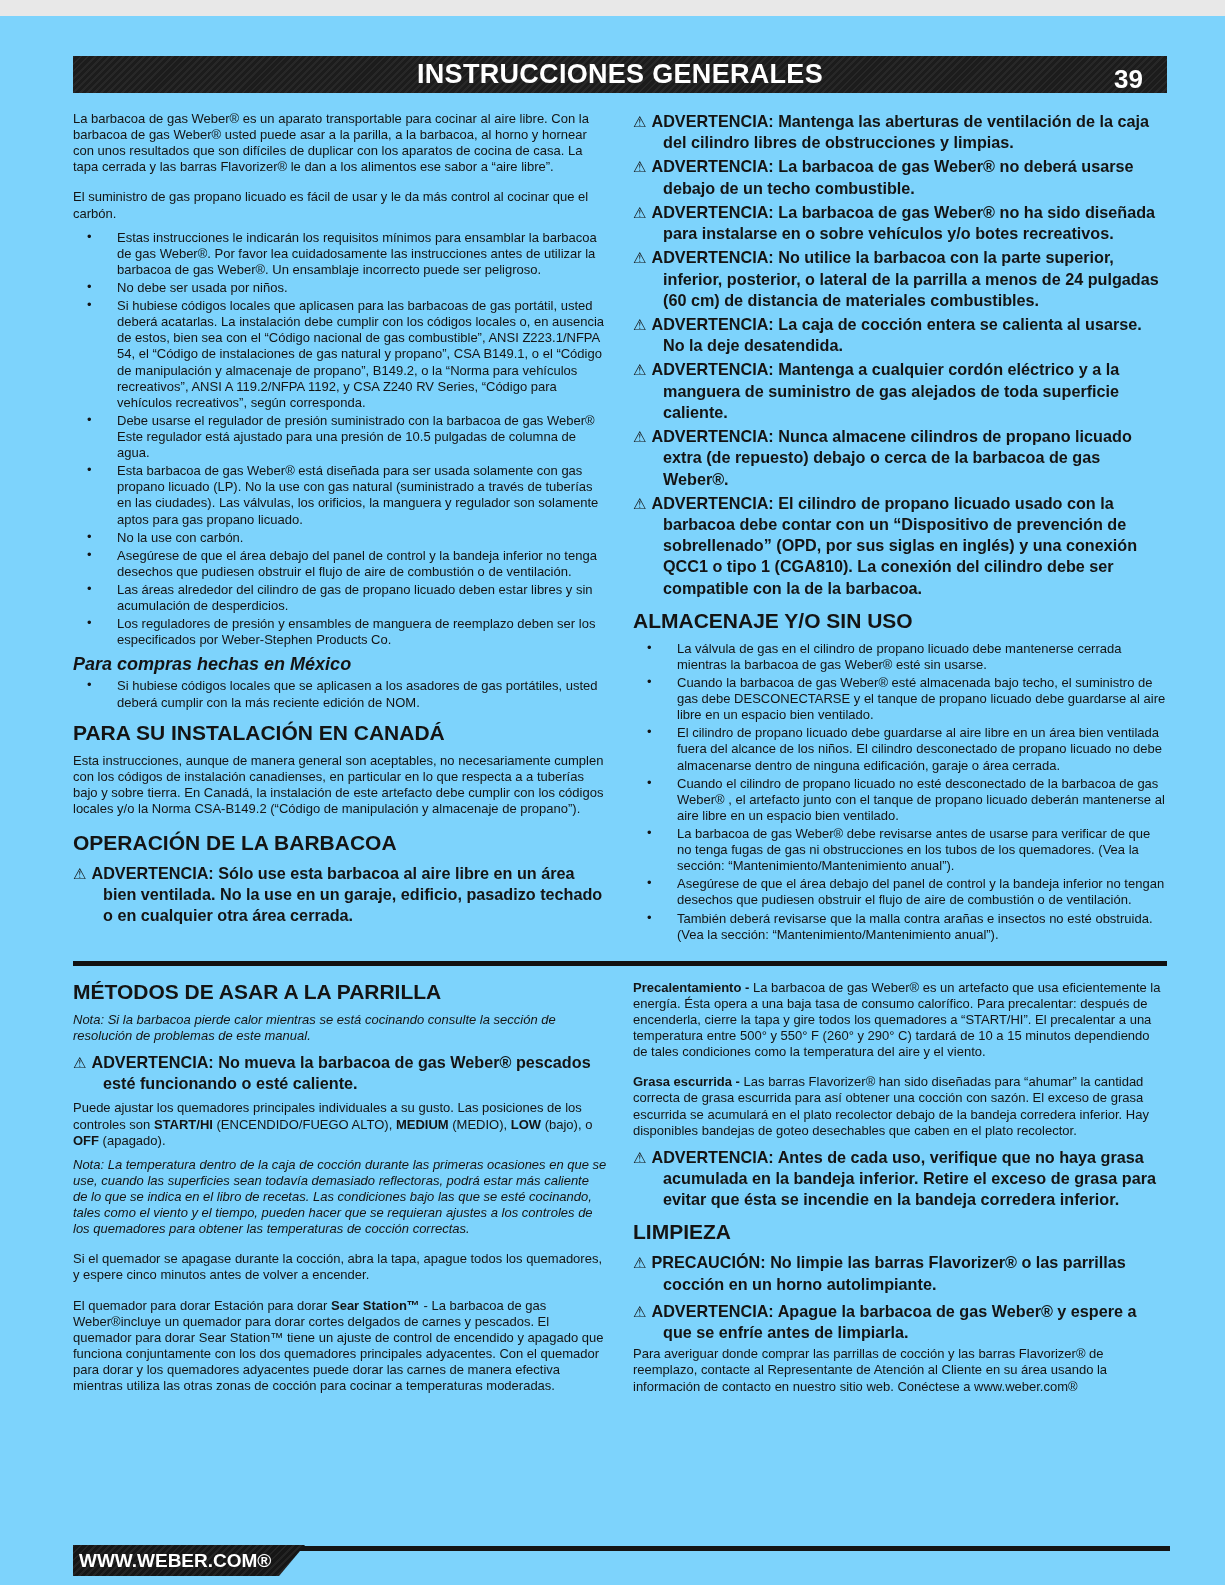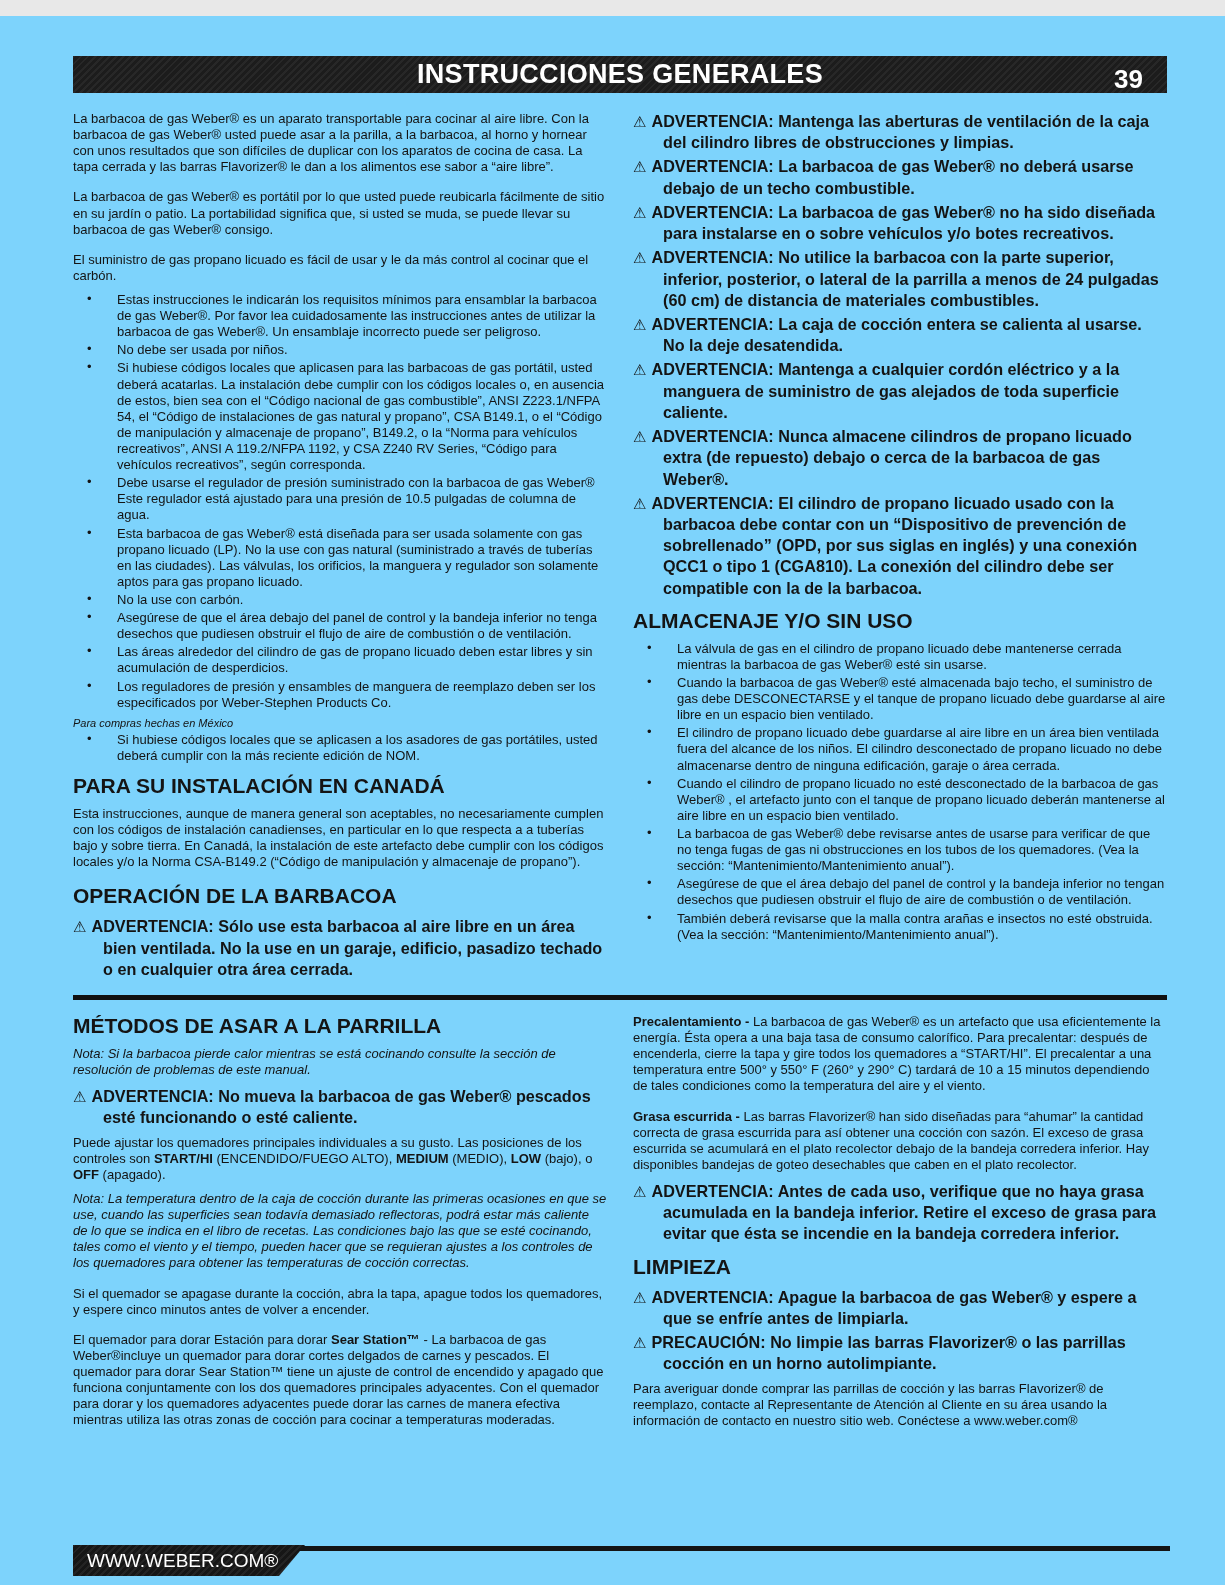--- a/index.html
+++ b/index.html
@@ -31,63 +31,62 @@
   .italic { font-style:italic; }
   .boldp { font-weight:normal; }
 
   ul.dots { margin:0 0 6px; padding:0; list-style:none; font-size:13px; line-height:1.24; }
   ul.dots li { position:relative; padding-left:44px; margin:0 0 2px; }
   ul.dots li::before { content:"•"; position:absolute; left:14px; top:-1px; }
   .prewrap { white-space:pre-line; }
 
   h2.sect { font-size:21px; font-weight:bold; margin:10px 0 8px; letter-spacing:0; }
   h2.first { margin-top:0; }
-  .subhead-italic { font-weight:normal; font-style:italic; font-size:11px; margin:4px 0 3px; }
+  .subhead-italic { font-weight:bold; font-style:italic; font-size:18px; margin:4px 0 3px; }
 
   .warn {
     font-weight:bold; font-size:16.2px; line-height:1.31;
     padding-left:30px; text-indent:-30px; margin:0 0 3px;
   }
   .warn-sm { margin-bottom:6px; }
   .warn .wicon { font-weight:normal; font-size:15px; margin-right:5px; }
 
   .lead-bold { font-weight:bold; }
 
   .divider { height:5px; background:#111; margin:12px 0 14px; }
 
   
   .footer { position:absolute; left:73px; right:55px; bottom:22px; height:34px; }
   .footer-line { position:absolute; top:1px; left:190px; right:0; height:5px; background:#141414; }
   .footer-band {
     position:absolute; top:0; left:0; width:232px; height:31px;
     background-color:#161616;
     background-image:repeating-linear-gradient(135deg, rgba(255,255,255,0.06) 0 2px, rgba(0,0,0,0) 2px 5px);
-    color:#fff; font-weight:normal; font-size:19px; line-height:31px;
-    padding-left:14px; box-sizing:border-box;
+    color:#fff; font-weight:bold; font-size:19px; line-height:31px;
+    padding-left:6px; box-sizing:border-box;
     clip-path:polygon(0 0, 100% 0, calc(100% - 26px) 100%, 0 100%);
   }
   .bottom-rule { position:absolute; left:0; right:0; bottom:2px; height:6px; background:#000; }
 </style>
 </head>
 <body>
 
 <div class="page">
 
   <div class="band">
     <div class="band-title">INSTRUCCIONES GENERALES</div>
     <div class="band-page">39</div>
   </div>
 
   <div class="main">
 
     <div class="cols">
 
       <div class="col">
         <p class="body">La barbacoa de gas Weber® es un aparato transportable para cocinar al aire libre. Con la barbacoa de gas Weber® usted puede asar a la parilla, a la barbacoa, al horno y hornear con unos resultados que son difíciles de duplicar con los aparatos de cocina de casa. La tapa cerrada y las barras Flavorizer® le dan a los alimentos ese sabor a “aire libre”.</p>
-        <p class="body">La barbacoa de gas Weber® es portátil por lo que usted puede reubicarla fácilmente de sitio en su jardín o patio. La portabilidad significa que, si usted se muda, se puede llevar su barbacoa de gas Weber® consigo.</p>
         <p class="body tight">El suministro de gas propano licuado es fácil de usar y le da más control al cocinar que el carbón.</p>
 
         <ul class="dots">
           <li>Estas instrucciones le indicarán los requisitos mínimos para ensamblar la barbacoa de gas Weber®. Por favor lea cuidadosamente las instrucciones antes de utilizar la barbacoa de gas Weber®. Un ensamblaje incorrecto puede ser peligroso.</li>
           <li>No debe ser usada por niños.</li>
           <li>Si hubiese códigos locales que aplicasen para las barbacoas de gas portátil, usted deberá acatarlas. La instalación debe cumplir con los códigos locales o, en ausencia de estos, bien sea con el “Código nacional de gas combustible”, ANSI Z223.1/NFPA 54, el “Código de instalaciones de gas natural y propano”, CSA B149.1, o el “Código de manipulación y almacenaje de propano”, B149.2, o la “Norma para vehículos recreativos”, ANSI A 119.2/NFPA 1192, y CSA Z240 RV Series, “Código para vehículos recreativos”, según corresponda.</li>
           <li>Debe usarse el regulador de presión suministrado con la barbacoa de gas Weber® Este regulador está ajustado para una presión de 10.5 pulgadas de columna de agua.</li>
           <li>Esta barbacoa de gas Weber® está diseñada para ser usada solamente con gas propano licuado (LP). No la use con gas natural (suministrado a través de tuberías en las ciudades). Las válvulas, los orificios, la manguera y regulador son solamente aptos para gas propano licuado.</li>
           <li>No la use con carbón.</li>
           <li>Asegúrese de que el área debajo del panel de control y la bandeja inferior no tenga desechos que pudiesen obstruir el flujo de aire de combustión o de ventilación.</li>
@@ -143,22 +142,22 @@
         <p class="body italic">Nota: La temperatura dentro de la caja de cocción durante las primeras ocasiones en que se use, cuando las superficies sean todavía demasiado reflectoras, podrá estar más caliente de lo que se indica en el libro de recetas. Las condiciones bajo las que se esté cocinando, tales como el viento y el tiempo, pueden hacer que se requieran ajustes a los controles de los quemadores para obtener las temperaturas de cocción correctas.</p>
         <p class="body boldp">Si el quemador se apagase durante la cocción, abra la tapa, apague todos los quemadores, y espere cinco minutos antes de volver a encender.</p>
         <p class="body"><span>El quemador para dorar Estación para dorar </span><b>Sear Station™</b><span> - La barbacoa de gas Weber®incluye un quemador para dorar cortes delgados de carnes y pescados. El quemador para dorar Sear Station™ tiene un ajuste de control de encendido y apagado que funciona conjuntamente con los dos quemadores principales adyacentes. Con el quemador para dorar y los quemadores adyacentes puede dorar las carnes de manera efectiva mientras utiliza las otras zonas de cocción para cocinar a temperaturas moderadas.</span></p>
       </div>
 
       <div class="col">
         <p class="body"><span class="lead-bold">Precalentamiento - </span><span>La barbacoa de gas Weber® es un artefacto que usa eficientemente la energía. Ésta opera a una baja tasa de consumo calorífico. Para precalentar: después de encenderla, cierre la tapa y gire todos los quemadores a “START/HI”. El precalentar a una temperatura entre 500° y 550° F (260° y 290° C) tardará de 10 a 15 minutos dependiendo de tales condiciones como la temperatura del aire y el viento.</span></p>
         <p class="body tight"><span class="lead-bold">Grasa escurrida - </span><span>Las barras Flavorizer® han sido diseñadas para “ahumar” la cantidad correcta de grasa escurrida para así obtener una cocción con sazón. El exceso de grasa escurrida se acumulará en el plato recolector debajo de la bandeja corredera inferior. Hay disponibles bandejas de goteo desechables que caben en el plato recolector.</span></p>
         <div class="warn"><span class="wicon">⚠</span><span>ADVERTENCIA: Antes de cada uso, verifique que no haya grasa acumulada en la bandeja inferior. Retire el exceso de grasa para evitar que ésta se incendie en la bandeja corredera inferior.</span></div>
         <h2 class="sect">LIMPIEZA</h2>
+        <div class="warn warn-sm"><span class="wicon">⚠</span><span>PRECAUCIÓN: No limpie las barras Flavorizer® o las parrillas cocción en un horno autolimpiante.</span></div>
         <div class="warn"><span class="wicon">⚠</span><span>ADVERTENCIA: Apague la barbacoa de gas Weber® y espere a que se enfríe antes de limpiarla.</span></div>
-        <div class="warn warn-sm"><span class="wicon">⚠</span><span>PRECAUCIÓN: No limpie las barras Flavorizer® o las parrillas cocción en un horno autolimpiante.</span></div>
         <p class="body boldp">Para averiguar donde comprar las parrillas de cocción y las barras Flavorizer® de reemplazo, contacte al Representante de Atención al Cliente en su área usando la información de contacto en nuestro sitio web. Conéctese a www.weber.com®</p>
       </div>
     </div>
   </div>
 
   <div class="footer">
     <div class="footer-line"></div>
     <div class="footer-band">WWW.WEBER.COM®</div>
   </div>
 

